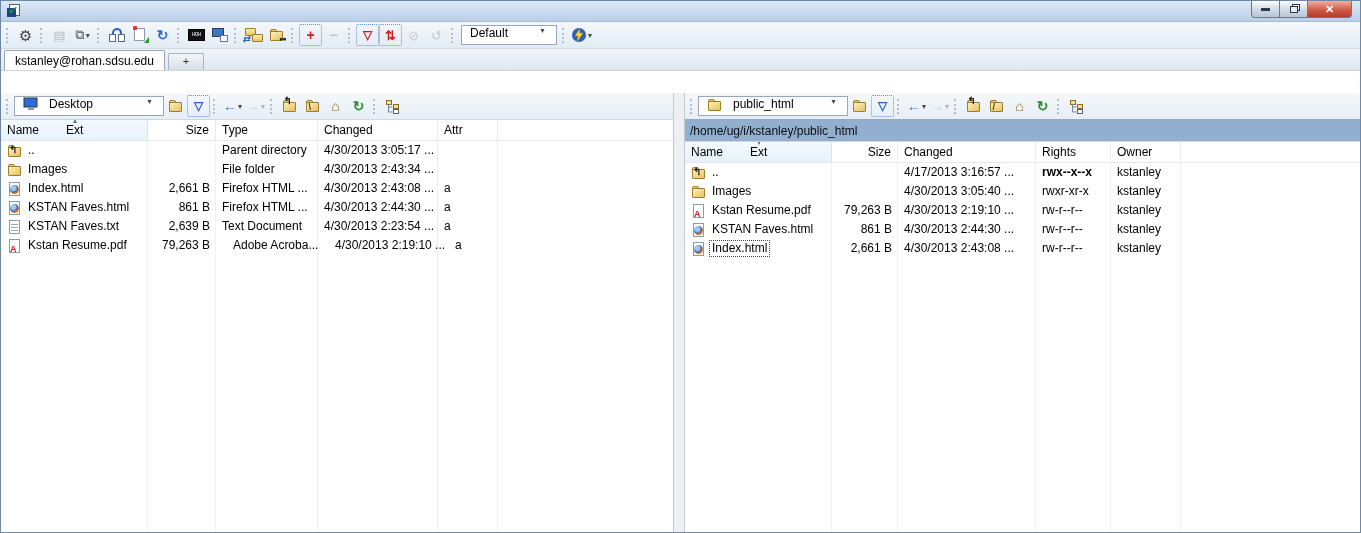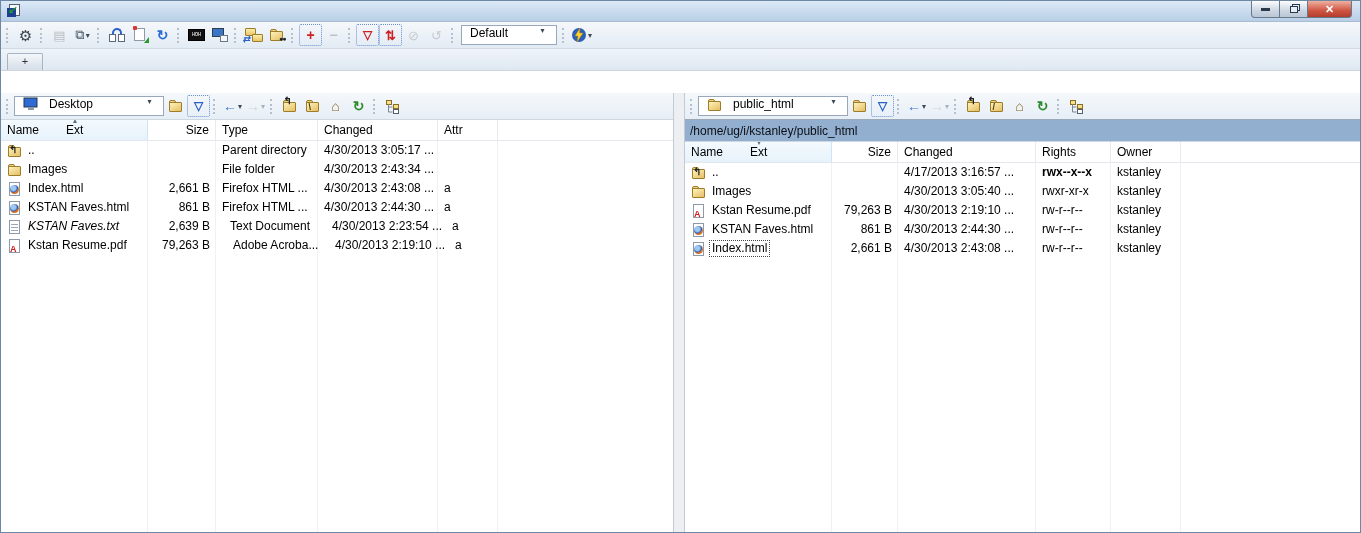--- a/index.html
+++ b/index.html
@@ -230,20 +230,21 @@
     <div class="tb-btn">
       <svg width="16" height="16">
           <circle cx="8" cy="8" r="7" fill="#2b5fb8"></circle>
           <polygon points="9,1 4,9 7,9 6,15 12,6 8.5,6" fill="#ffd531" stroke="#b8860b" stroke-width="0.5"></polygon>
         </svg>
       <span class="caret">▾</span>
     </div>
   </div>
 
   <div class="tabbar">
+    <div class="tab-active">kstanley@rohan.sdsu.edu</div>
     <div class="tab-plus">+</div>
   </div>
 
   <div class="main">
 
     <div class="panel left">
       <div class="panel-toolbar">
         <span class="gripper"></span>
         <div class="combo dir-combo">
           <svg width="16" height="14">
@@ -363,29 +364,29 @@
                   <i class="ff-globe"></i>
                 </span>
                 <span class="fname">KSTAN Faves.html</span>
               </div>
               <div class="fcell num" style="width: 68px;">861 B</div>
               <div class="fcell" style="width: 102px;">Firefox HTML ...</div>
               <div class="fcell" style="width: 120px;">4/30/2013 2:44:30 ...</div>
               <div class="fcell" style="width: 60px;">a</div>
             </div>
             <div class="frow">
-              <div class="fcell name-wrap" style="width: 147px; font-style: italic;">
+              <div class="fcell name-wrap" style="width: 147px;">
                 <span class="fi">
                   <i class="doc"></i>
                   <i class="txt-lines"></i>
                 </span>
                 <span class="fname">KSTAN Faves.txt</span>
               </div>
               <div class="fcell num" style="width: 68px;">2,639 B</div>
-              <div class="fcell" style="width: 102px; margin-left: 8px;">Text Document</div>
+              <div class="fcell" style="width: 102px;">Text Document</div>
               <div class="fcell" style="width: 120px;">4/30/2013 2:23:54 ...</div>
               <div class="fcell" style="width: 60px;">a</div>
             </div>
             <div class="frow">
               <div class="fcell name-wrap" style="width: 147px;">
                 <span class="fi">
                   <i class="doc"></i>
                   <i class="pdf-mark">A</i>
                 </span>
                 <span class="fname">Kstan Resume.pdf</span>

